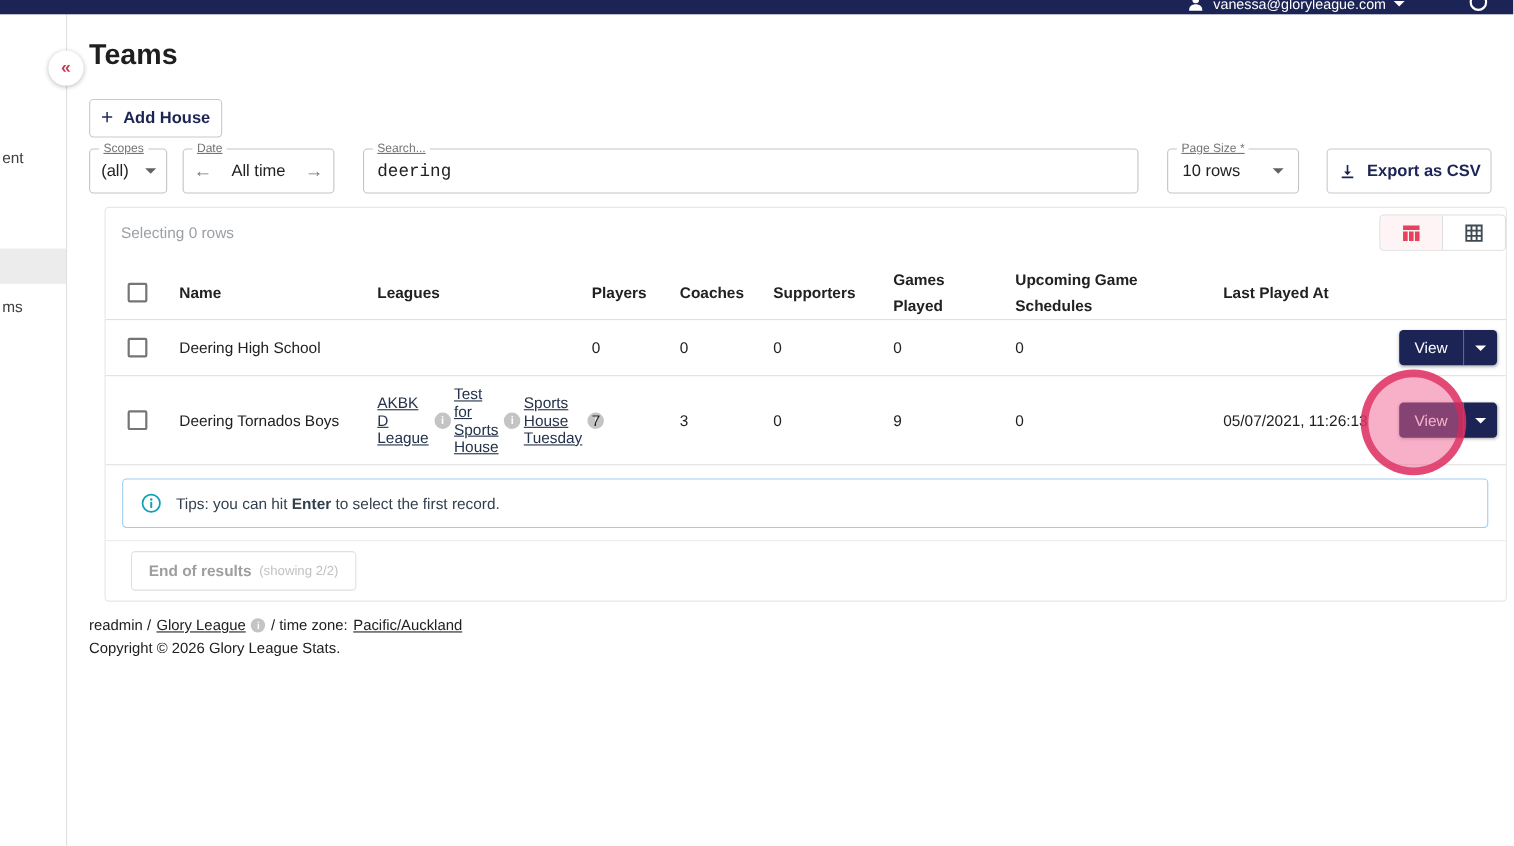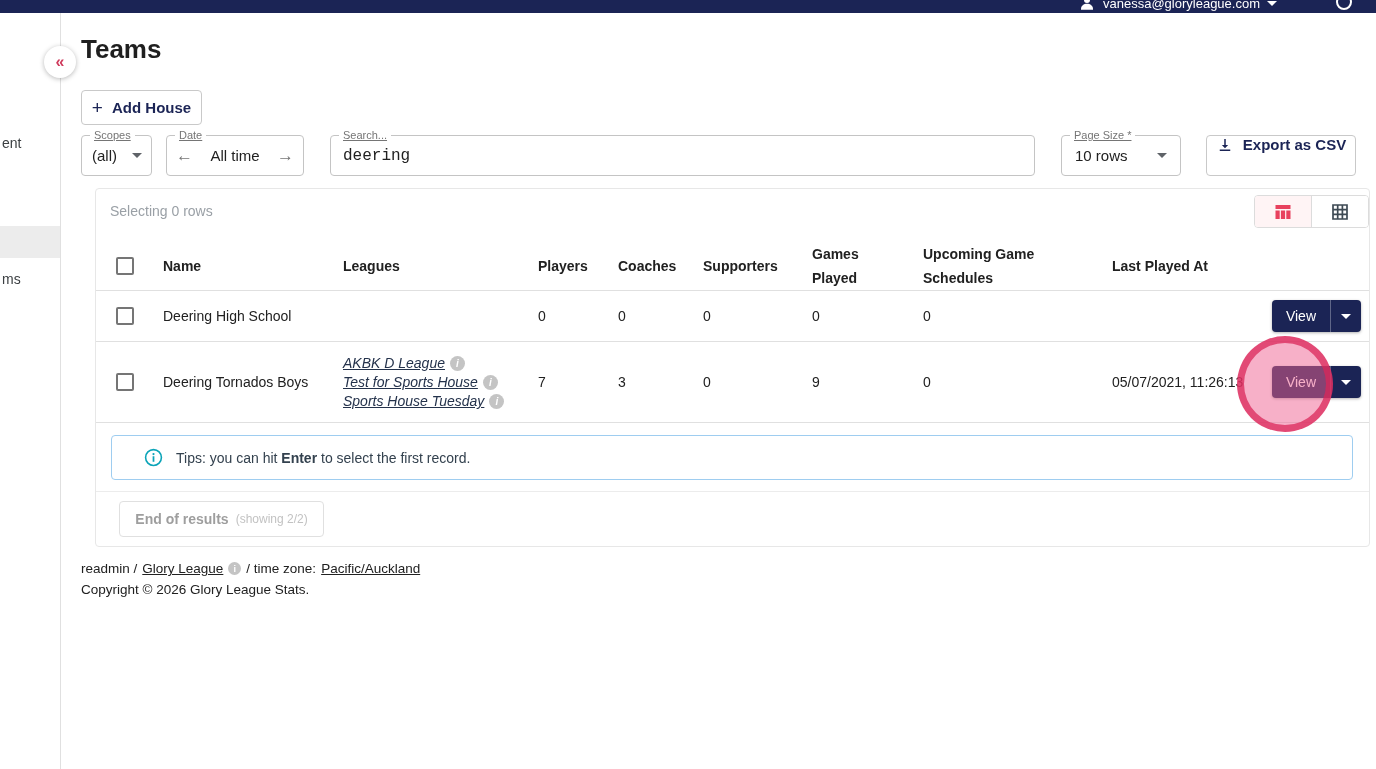--- a/index.html
+++ b/index.html
@@ -36,21 +36,21 @@
   .field-label { position:absolute; top:-7px; left:8px; background:#fff; padding:0 4px; font-size:11px; color:#757575; line-height:12px;text-decoration:underline; }
   .f-scopes { left:81px; width:71px; padding:0 9px 0 10px; justify-content:space-between; font-size:15px; }
   .f-date { left:166px; width:138px; padding:0 9px; font-size:15px; }
   .f-date .dval { flex:1; text-align:center; }
   .arrow-btn { color:#757575; font-size:17px; line-height:1; }
   .f-search { left:330px; width:705px; padding:0 12px; }
   .search-input { border:none; outline:none; width:100%; font-size:16px; color:#212121; font-family:Liberation Mono, monospace; background:transparent; }
   .f-pagesize { left:1061px; width:120px; padding:0 13px; justify-content:space-between; font-size:15px; }
   .caret-gray { width:0; height:0; border-left:5px solid transparent; border-right:5px solid transparent; border-top:5px solid #5f6368; }
   .export-btn { position:absolute; left:1206px; top:135px; width:150px; height:41px; border:1px solid #c9c9c9; border-radius:4px; background:#fff;
-    display:flex; justify-content:center; gap:9px; color:#1b2455; font-size:15px; font-weight:700; }
+    display:flex; align-items:center; justify-content:center; gap:9px; color:#1b2455; font-size:15px; font-weight:700; }
 
   
   .card { position:absolute; left:95px; top:188px; width:1275px; height:359px; border:1px solid #e7e7e7; border-radius:4px; background:#fff; }
   .selecting { position:absolute; left:14px; top:14px; font-size:14px; color:#9aa0a6; }
   .view-toggle { position:absolute; left:1158px; top:6px; width:115px; height:33px; display:flex; border:1px solid #dcdcdc; border-radius:4px; overflow:hidden; }
   .tbtn { flex:1; display:flex; align-items:center; justify-content:center; background:#fff; }
   .tbtn-table { border-right:1px solid #dcdcdc; background:#fff4f5; }
 
   .t-head,.t-row { position:absolute; left:0; width:100%; display:flex; align-items:center; }
   .t-head { top:52px; height:50px; border-bottom:1px solid #e0e0e0; font-weight:700; font-size:14px; line-height:24px; }
@@ -58,32 +58,32 @@
   .r2 { top:153px; height:81px; border-bottom:1px solid #e0e0e0; font-size:14px; }
   .c0 { width:67px; display:flex; align-items:center; padding-left:20px; }
   .c1 { width:180px; padding-right:12px; }
   .c2 { width:195px; padding-right:12px; }
   .c3 { width:80px; } .c4 { width:85px; } .c5 { width:109px; } .c6 { width:111px; } .c7 { width:189px; } .c8 { width:143px; white-space:nowrap; }
   .c9 { flex:1; display:flex; justify-content:flex-end; align-items:center; padding-right:8px; }
   .hw-games { display:inline-block; max-width:62px; }
   .hw-upcoming { display:inline-block; max-width:132px; }
   .cb { width:18px; height:18px; border:2px solid #757575; border-radius:2px; background:#fff; cursor:pointer; }
 
-  .leagues { display:flex; flex-direction:column; gap:3px;font-style:italic; }
+  .leagues { display:flex; flex-direction:row; gap:3px; }
   .league-line { display:flex; align-items:center; }
   .league-line a { font-size:14px; }
   .info-dot { width:15px; height:15px; border-radius:50%; background:#c4c4c4; color:#fff; font-size:10px; font-weight:700;
     display:flex; align-items:center; justify-content:center; margin-left:5px; flex:0 0 auto; cursor:pointer; }
 
   .viewbtn { display:flex; height:32px; border-radius:4px; overflow:hidden; background:#1b2455; box-shadow:0 1px 3px rgba(0,0,0,0.3); }
   .vb-main { color:#fff; font-size:14px; padding:0 14px; display:flex; align-items:center; border-right:1px solid rgba(255,255,255,0.3); }
   .vb-caret { width:30px; display:flex; align-items:center; justify-content:center; }
 
   .tips { position:absolute; left:15px; top:246px; width:1242px; height:45px; border:1px solid #9ecdf0; border-radius:4px;
-    display:flex; align-items:center; padding:0 32px; gap:13px; font-size:14px; color:#33414e; background:#fff; }
+    display:flex; align-items:center; padding:0 16px; gap:13px; font-size:14px; color:#33414e; background:#fff; }
   .tips b { font-weight:700; }
 
   .card-divider { position:absolute; left:0; top:302px; width:100%; border-top:1px solid #ececec; }
   .end-chip { position:absolute; left:23px; top:312px; width:205px; height:36px; border:1px solid #e0e0e0; border-radius:4px; background:#fff;
     display:flex; align-items:center; justify-content:center; gap:7px; }
   .end-chip .et { font-size:14px; font-weight:700; color:#9e9e9e; }
   .end-chip .es { font-size:12px; color:#c2c2c2; }
 
   .footer1 { position:absolute; left:81px; top:561px; display:flex; align-items:center; gap:5px; font-size:13.5px; color:#212121; }
   .footer1 a { color:#212121; }

